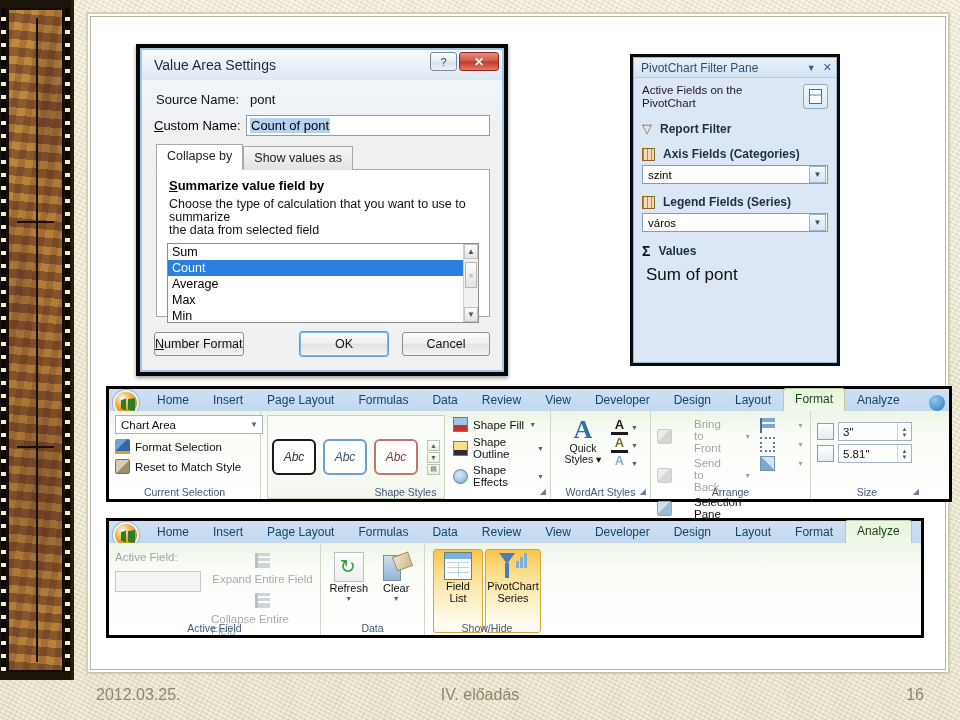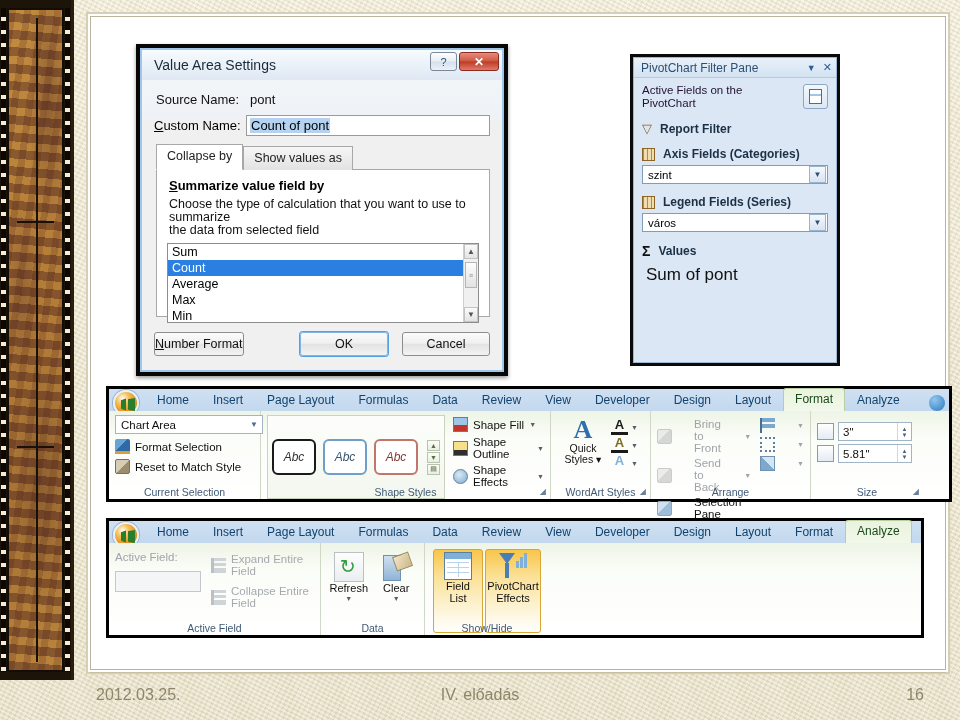--- a/index.html
+++ b/index.html
@@ -280,21 +280,21 @@
     display:flex; align-items:center; padding-left:4px; font-size:11.5px; color:#111;
   }
   .spin .sp{ margin-left:auto; width:14px; height:17px; display:flex; flex-direction:column;
     align-items:center; justify-content:center; font-size:6px; color:#45617f;
     border-left:1px solid #cfd8e2; }
   
   .af-row{ display:flex; align-items:flex-start; gap:10px; padding-top:4px; }
   .af-lbl{ font-size:11.5px; color:#a0a4a8; }
   .af-box{ width:86px; height:21px; border:1px solid #c2c8ce; background:#f4f5f6; margin-top:8px; }
   .af-opts{ display:flex; flex-direction:column; gap:8px; padding-top:2px; }
-  .af-opt{ display:flex; align-items:center; gap:5px; font-size:11.5px; color:#a6aaae; }
+  .af-opt{ display:flex; align-items:center; gap:5px; font-size:11.5px; color:#a6aaae;flex-direction:column; }
   .ic.expand{ background:
       linear-gradient(90deg,#b9c0c6 0 3px,transparent 3px),
       linear-gradient(180deg,#cfd4d9 0 3px,transparent 3px 5px,#cfd4d9 5px 8px,transparent 8px 10px,#cfd4d9 10px 13px); }
   .big-btn{ display:flex; flex-direction:column; align-items:center; width:56px; padding-top:2px; }
   .bb-ic{ width:30px; height:30px; margin-bottom:1px; }
   .bb-lbl{ font-size:11px; color:#111; line-height:11.5px; text-align:center; }
   .bb-ar{ font-size:7px; color:#55606c; line-height:7px; }
   .hl-btn{
     display:flex; flex-direction:column; align-items:center; width:56px; padding:2px 2px 0 2px;
     background:linear-gradient(180deg,#f8c54a 0%,#fbe29a 34%,#fdf3d3 70%,#ffffff 100%);
@@ -699,21 +699,21 @@
         <div class="hl-btn">
           <span class="bb-ic pcf-ic">
             <span class="pcf-bars">
                 <i style="height:7px"></i>
                 <i style="height:11px"></i>
                 <i style="height:15px"></i>
               </span>
           </span>
           <span class="bb-lbl">
             <span>PivotChart</span><br>
-            <span>Effects</span>
+            <span>Series</span>
           </span>
         </div>
       </div>
       <div class="rb-gl">Show/Hide</div>
     </div>
   </div>
 </div>
 
 <div id="footer">
   <div class="line"></div>

